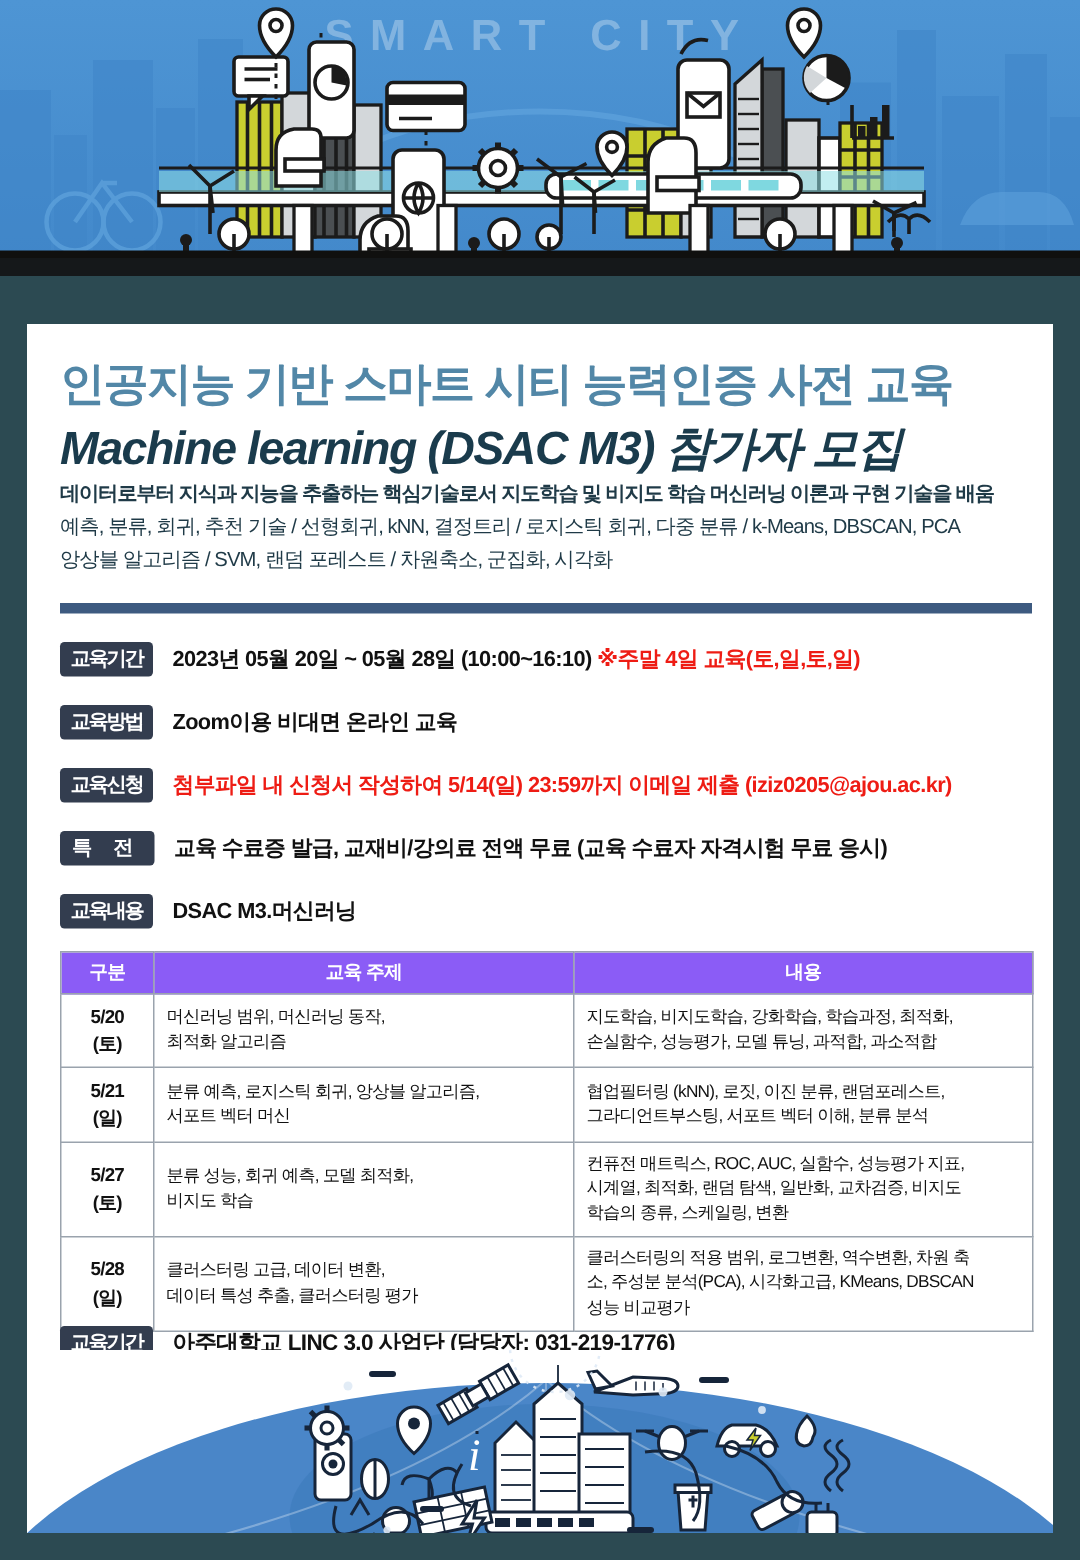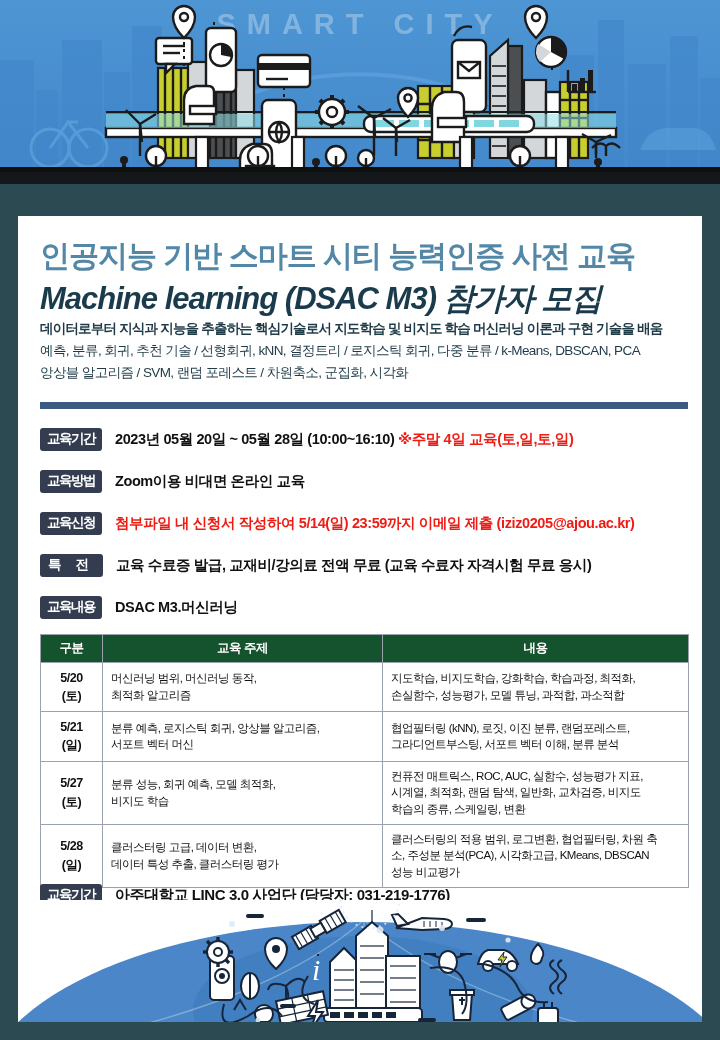--- a/index.html
+++ b/index.html
@@ -40,21 +40,21 @@
          border-radius:3px;padding:3px 6px;min-width:62px;text-align:center;box-sizing:border-box;
          letter-spacing:-1.5px;line-height:1.25;}
   .badge.wide{letter-spacing:14px;padding-left:8px;padding-right:0;}
   .infotext{margin-left:13px;font-size:14.5px;font-weight:bold;color:#111;white-space:nowrap;letter-spacing:-0.4px;}
   .infotext .red{color:#ee1c14;}
   .infotext.allred{color:#ee1c14;}
 
   
   .tbl{position:absolute;left:22px;top:418px;width:648px;border-collapse:collapse;
        table-layout:fixed;background:#fff;}
-  .tbl th{background:#14532d;color:#fff;font-size:12.5px;font-weight:bold;
+  .tbl th{background:#8b5cf6;color:#fff;font-size:12.5px;font-weight:bold;
           border:1px solid #9aa3ad;padding:5px 2px;letter-spacing:-0.5px;}
   .tbl td{border:1px solid #9aa3ad;padding:6px 8px;font-size:11.5px;color:#111;
           vertical-align:middle;letter-spacing:-0.5px;line-height:1.45;}
   .tbl td.c-date{text-align:center;font-weight:bold;font-size:12.5px;white-space:pre-line;}
   .col1{width:62px;} .col2{width:280px;} .col3{width:306px;}
   .cellline{display:block;}
 
   
   .contact{position:absolute;left:22px;top:668px;display:flex;align-items:center;}
   .contact .infotext{font-size:15px;}
@@ -416,21 +416,21 @@
           </td>
         </tr>
         <tr>
           <td class="c-date">5/28
 (일)</td>
           <td>
             <span class="cellline">클러스터링 고급, 데이터 변환,</span>
             <span class="cellline">데이터 특성 추출, 클러스터링 평가</span>
           </td>
           <td>
-            <span class="cellline">클러스터링의 적용 범위, 로그변환, 협업필터링, 차원 축</span>
+            <span class="cellline">클러스터링의 적용 범위, 로그변환, 역수변환, 차원 축</span>
             <span class="cellline">소, 주성분 분석(PCA), 시각화고급, KMeans, DBSCAN</span>
             <span class="cellline">성능 비교평가</span>
           </td>
         </tr>
       </tbody>
     </table>
 
     <div class="contact">
       <span class="badge">교육기간</span>
       <span class="infotext">아주대학교 LINC 3.0 사업단 (담당자: 031-219-1776)</span>

